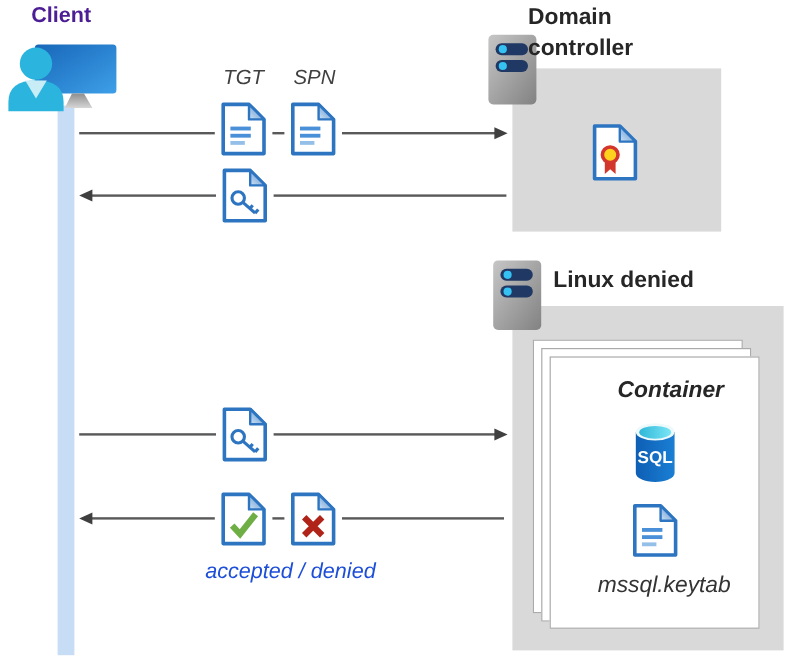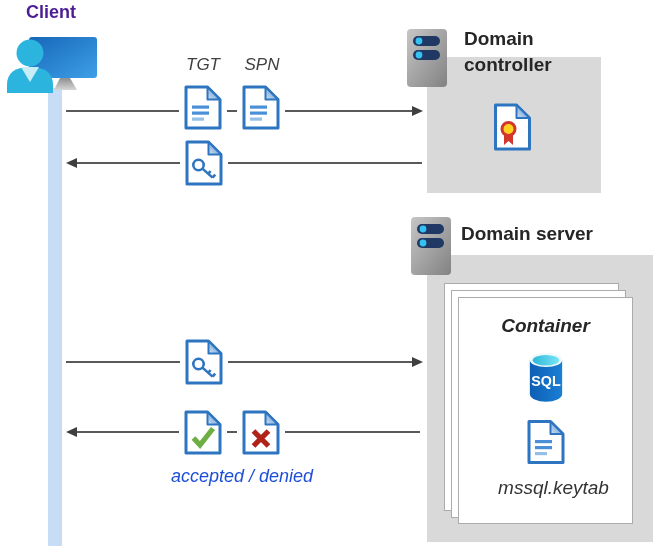--- a/index.html
+++ b/index.html
@@ -111,21 +111,21 @@
 <div class="abs graybox" style="left:427px;top:57px;width:174px;height:136px;"></div>
 
 <svg class="abs" style="left:406px;top:28px" width="42" height="60" viewBox="0 0 42 60">
   <rect x="1" y="1" width="40" height="58" rx="4" fill="url(#srvGrad)"></rect>
   <rect x="7" y="8" width="27" height="10" rx="5" fill="#203864"></rect>
   <circle cx="13" cy="13" r="3.4" fill="#35c1f1"></circle>
   <rect x="7" y="22" width="27" height="10" rx="5" fill="#203864"></rect>
   <circle cx="13" cy="27" r="3.4" fill="#35c1f1"></circle>
 </svg>
 
-<div class="abs lbl-big" style="left:464px;top:2px;width:122px;margin-top:24px;">Domain controller</div>
+<div class="abs lbl-big" style="left:440px;top:2px;width:122px;">Domain controller</div>
 
 <svg class="abs" style="left:492px;top:102px" width="41" height="50" viewBox="0 0 40 50">
   <path d="M3 3 H24 L37 16 V47 H3 Z" fill="#fff" stroke="#2e75c1" stroke-width="3" stroke-linejoin="round"></path>
   <path d="M24 3 V16 H37 Z" fill="url(#foldGrad)" stroke="#2e75c1" stroke-width="2" stroke-linejoin="round"></path>
   <path d="M11.5 30 L11.5 43 L16 39 L20.5 43 L20.5 30 Z" fill="#d2362c"></path>
   <circle cx="16" cy="27" r="6.5" fill="#ffd21e" stroke="#d2362c" stroke-width="3"></circle>
 </svg>
 
 <div class="abs hline" style="left:66px;top:361px;width:348px;"></div>
 <div class="abs head-r" style="left:412px;top:356.5px;"></div>
@@ -166,27 +166,27 @@
 <div class="abs graybox" style="left:427px;top:255px;width:226px;height:287px;"></div>
 
 <svg class="abs" style="left:410px;top:216px" width="42" height="60" viewBox="0 0 42 60">
   <rect x="1" y="1" width="40" height="58" rx="4" fill="url(#srvGrad)"></rect>
   <rect x="7" y="8" width="27" height="10" rx="5" fill="#203864"></rect>
   <circle cx="13" cy="13" r="3.4" fill="#35c1f1"></circle>
   <rect x="7" y="22" width="27" height="10" rx="5" fill="#203864"></rect>
   <circle cx="13" cy="27" r="3.4" fill="#35c1f1"></circle>
 </svg>
 
-<div class="abs lbl-big" style="left:461px;top:221px;white-space:nowrap;">Domain server</div>
+<div class="abs lbl-big" style="left:461px;top:221px;white-space:nowrap;">Linux denied</div>
 
 <div class="abs card" style="left:444px;top:283px;width:175px;height:228px;"></div>
 <div class="abs card" style="left:451px;top:290px;width:175px;height:228px;"></div>
 <div class="abs card" style="left:458px;top:297px;width:175px;height:227px;"></div>
 
-<div class="abs lbl-big ctr" style="left:458px;top:313px;width:175px;">Container</div>
+<div class="abs lbl-big ctr" style="left:458px;top:313px;width:202px;">Container</div>
 
 <svg class="abs" style="left:527px;top:351px" width="38" height="52" viewBox="0 0 40 54">
   <path d="M3 9 V45 A17 8 0 0 0 37 45 V9 Z" fill="url(#sqlBodyGrad)"></path>
   <ellipse cx="20" cy="9" rx="17" ry="7.5" fill="#eef9fc"></ellipse>
   <ellipse cx="20" cy="9.4" rx="14" ry="5.6" fill="url(#sqlTopGrad)"></ellipse>
   <text x="20" y="36" text-anchor="middle" font-size="15" font-weight="bold" fill="#ffffff" font-family="Liberation Sans, sans-serif">SQL</text>
 </svg>
 
 <svg class="abs" style="left:526px;top:418px" width="40" height="48" viewBox="0 0 40 47">
   <path d="M3 3 H24.5 L37 15.5 V44 H3 Z" fill="#fff" stroke="#2e75c1" stroke-width="3" stroke-linejoin="round"></path>

